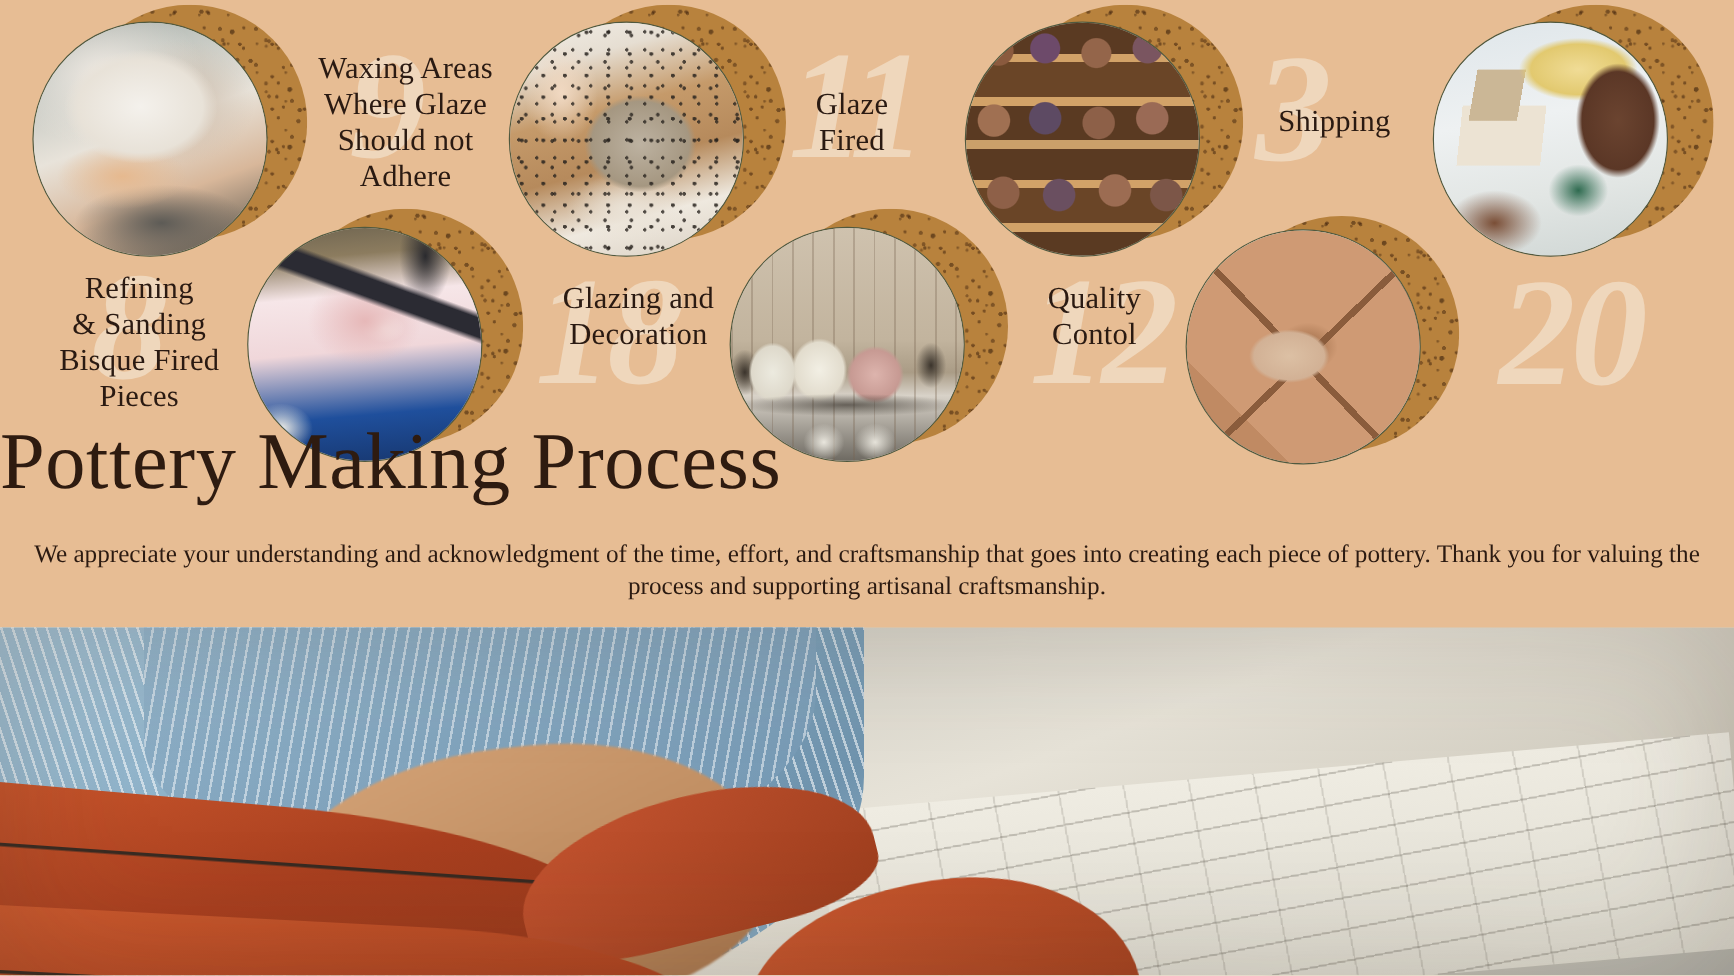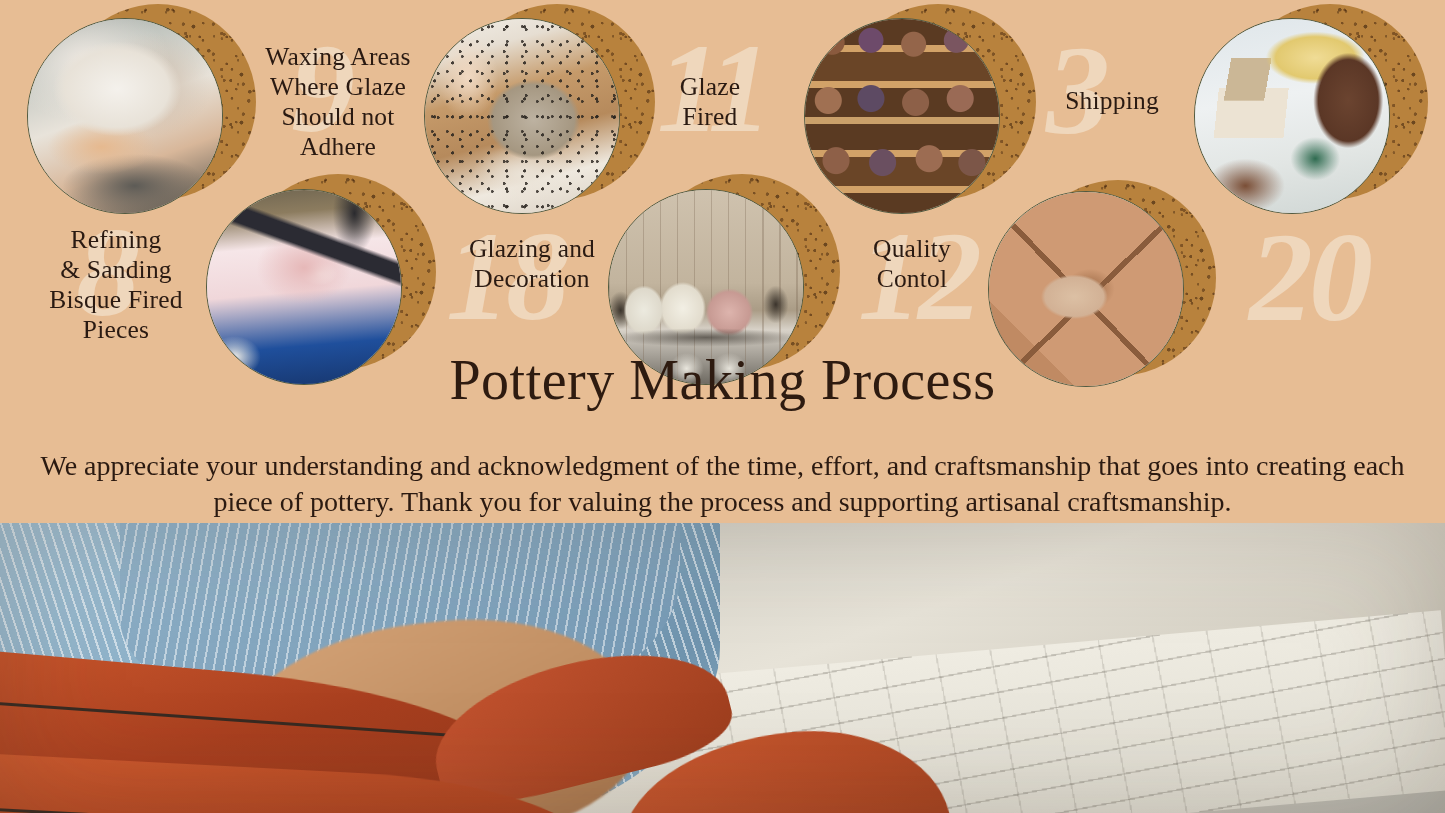--- a/index.html
+++ b/index.html
@@ -79,33 +79,32 @@
     text-align:center;
     line-height:1.18;
     letter-spacing:.2px;
     white-space:pre-line;
   }
 
   
   #main-title{
     position:absolute;
     left:0; top:352px; width:1445px;
-    text-align:center;
-    font-size:56px;
+    font-size:67px;
     line-height:1;
     color:#2e1b10;
     letter-spacing:.5px;
   }
 
   
   #footer-text{
     position:absolute;
     left:26px; top:448px; width:1393px;
     text-align:center;
-    font-size:28px;
+    font-size:21px;
     line-height:1.28;
     color:#2b1a11;
   }
 
   
   #bottom-photo{
     position:absolute; left:0; top:523px;
     width:1445px; height:290px;
     overflow:hidden;
     background:#c9c2b4;

